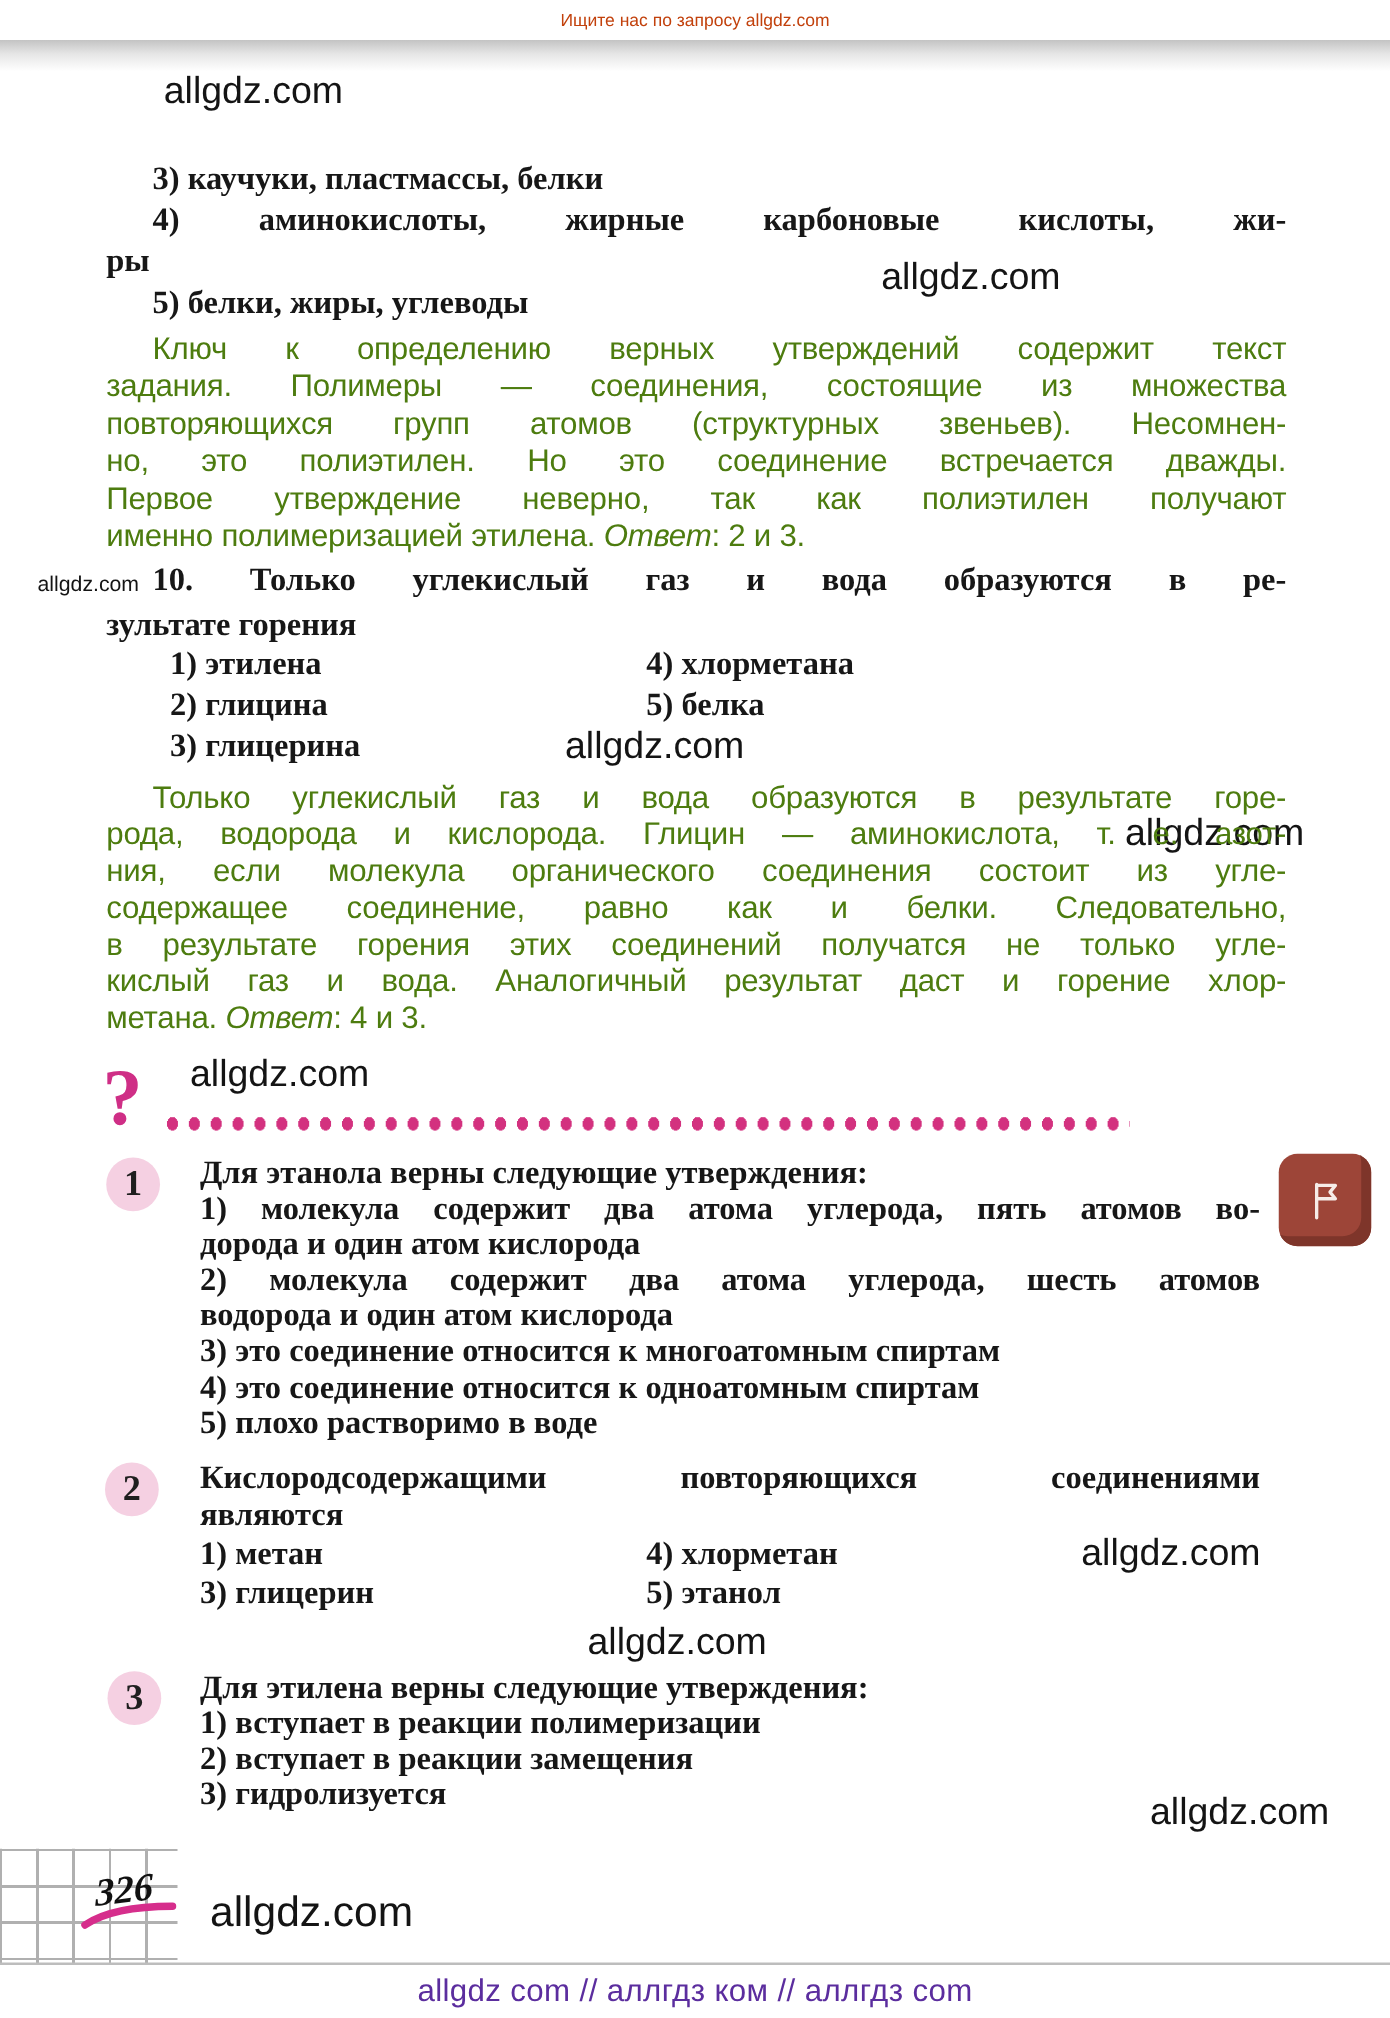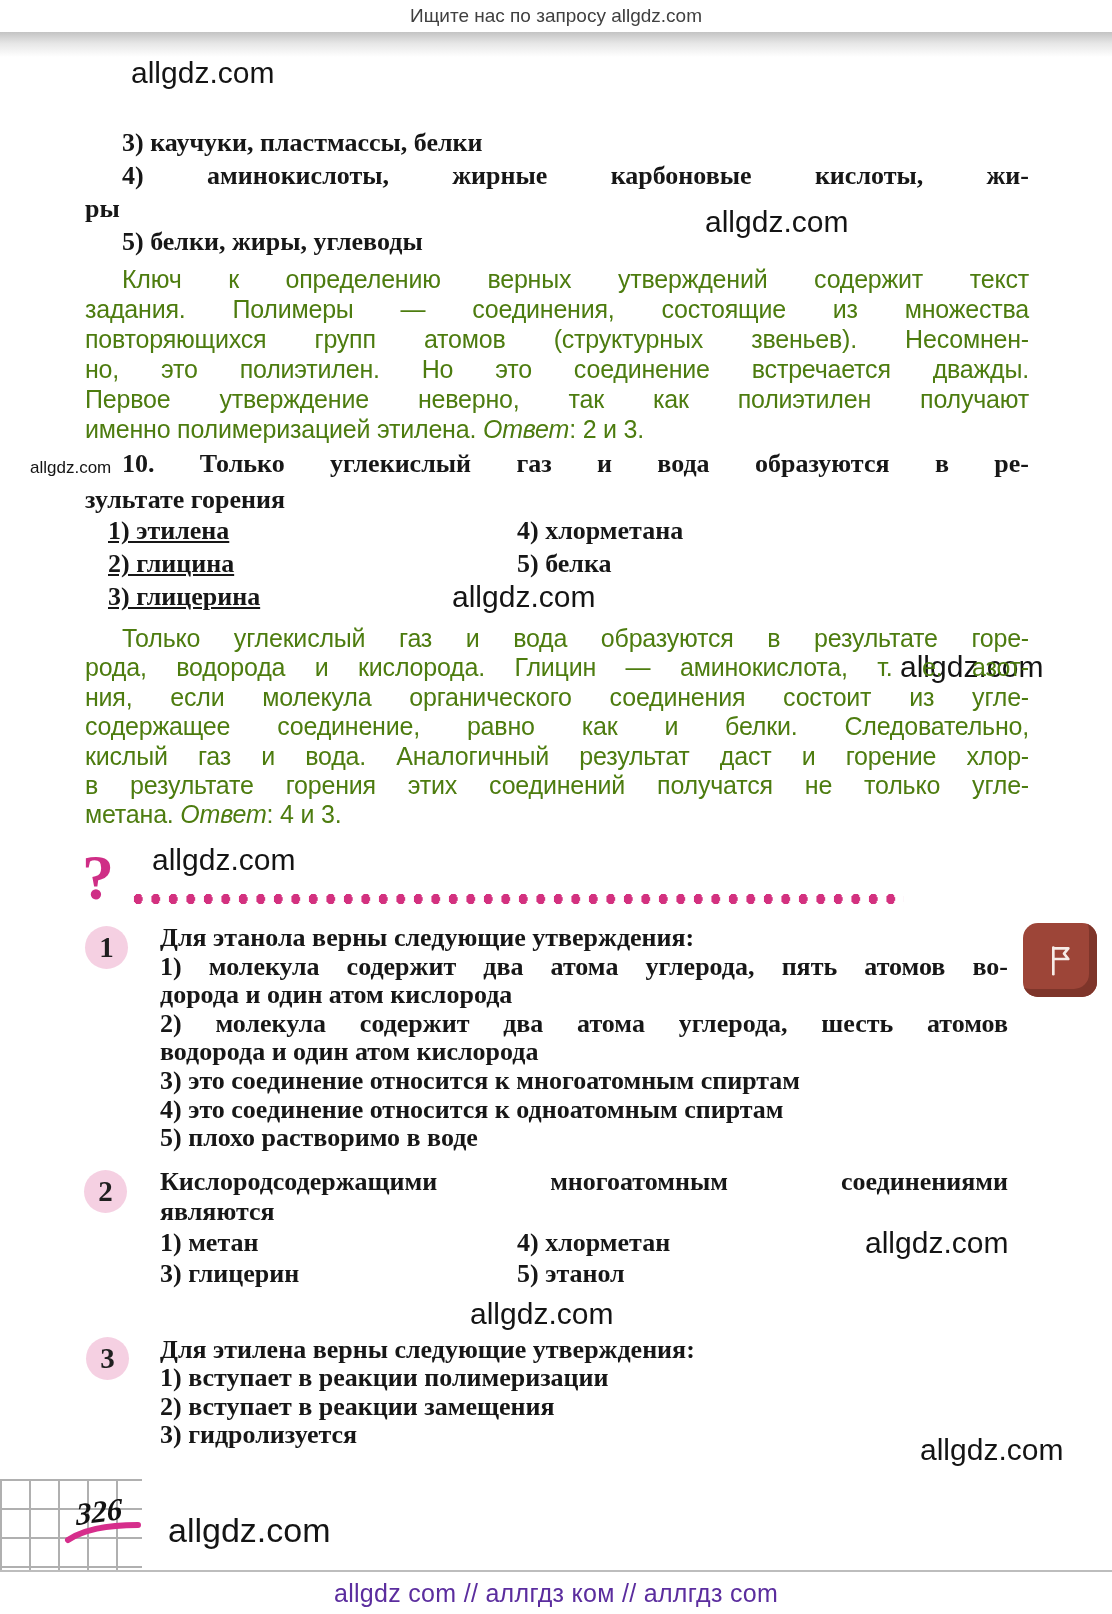--- a/index.html
+++ b/index.html
@@ -1,21 +1,21 @@
 <!DOCTYPE html>
 <html><head>
 <meta charset="utf-8">
 <style>
   html,body{margin:0;padding:0;background:#ffffff;}
   .canvas{position:relative;width:1112px;height:1614px;background:#ffffff;overflow:hidden;
           font-family:"Liberation Sans",sans-serif;}
   
   .topbar{position:absolute;left:0;top:0;width:1112px;height:32px;background:#ffffff;
           display:flex;align-items:center;justify-content:center;}
-  .topbar span{color:#404040;font-size:19px;}
+  .topbar span{color:#c2410c;font-size:14px;}
   .shadow{position:absolute;left:0;top:32px;width:1112px;height:25px;
           background:linear-gradient(#c3c3c3 0%,#e6e6e6 45%,#ffffff 100%);}
   
   .blk{position:absolute;}
   .blk>div{width:100%;box-sizing:border-box;}
   .serif{font-family:"Liberation Serif",serif;font-weight:700;color:#171717;font-size:26px;}
   .sans{font-family:"Liberation Sans",sans-serif;color:#4d7c0f;font-size:25px;letter-spacing:-0.2px;}
   .ind{padding-left:37px;}
   .jst{text-align:justify;text-align-last:justify;}
   .it{font-style:italic;}
@@ -83,37 +83,37 @@
     <div class="jst">повторяющихся групп атомов (структурных звеньев). Несомнен-</div>
     <div class="jst">но, это полиэтилен. Но это соединение встречается дважды.</div>
     <div class="jst">Первое утверждение неверно, так как полиэтилен получают</div>
     <div><span>именно полимеризацией этилена. </span><span class="it">Ответ</span><span>: 2 и 3.</span></div>
   </div>
 
   <div class="blk serif" style="left:85px;top:446px;width:944px;line-height:36px;">
     <div class="ind jst">10. Только углекислый газ и вода образуются в ре-</div>
     <div>зультате горения</div>
   </div>
-  <div class="blk serif" style="left:108px;top:514px;width:380px;line-height:33px;text-decoration:underline;">
+  <div class="blk serif" style="left:136px;top:514px;width:380px;line-height:33px;">
     <div>1) этилена</div>
     <div>2) глицина</div>
     <div>3) глицерина</div>
   </div>
   <div class="blk serif" style="left:517px;top:514px;width:380px;line-height:33px;">
     <div>4) хлорметана</div>
     <div>5) белка</div>
   </div>
 
   <div class="blk sans" style="left:85px;top:624px;width:944px;line-height:29.4px;">
     <div class="ind jst">Только углекислый газ и вода образуются в результате горе-</div>
     <div class="jst">рода, водорода и кислорода. Глицин — аминокислота, т. е. азот-</div>
     <div class="jst">ния, если молекула органического соединения состоит из угле-</div>
     <div class="jst">содержащее соединение, равно как и белки. Следовательно,</div>
+    <div class="jst">в результате горения этих соединений получатся не только угле-</div>
     <div class="jst">кислый газ и вода. Аналогичный результат даст и горение хлор-</div>
-    <div class="jst">в результате горения этих соединений получатся не только угле-</div>
     <div><span>метана. </span><span class="it">Ответ</span><span>: 4 и 3.</span></div>
   </div>
 
   <div class="qmark">?</div>
   <div class="dotline"></div>
 
   <div class="badge" style="left:85px;top:926px;">1</div>
   <div class="blk serif" style="left:160px;top:924px;width:848px;line-height:28.6px;font-size:26px;">
     <div>Для этанола верны следующие утверждения:</div>
     <div class="jst">1) молекула содержит два атома углерода, пять атомов во-</div>
@@ -127,21 +127,21 @@
 
   <div class="bookmark">
     <svg width="40" height="40" viewBox="0 0 24 24" fill="none" stroke="#f6ece8" stroke-width="1.6" stroke-linejoin="round" stroke-linecap="round">
       <path d="M8 20.5 L8 4.5"></path>
       <path d="M8 5 L17 5 L14.4 8.2 L17 11.4 L8 11.4"></path>
     </svg>
   </div>
 
   <div class="badge" style="left:84px;top:1170px;">2</div>
   <div class="blk serif" style="left:160px;top:1167px;width:848px;line-height:29.5px;font-size:26px;">
-    <div class="jst">Кислородсодержащими многоатомным соединениями</div>
+    <div class="jst">Кислородсодержащими повторяющихся соединениями</div>
     <div>являются</div>
   </div>
   <div class="blk serif" style="left:160px;top:1227px;width:350px;line-height:31px;font-size:26px;">
     <div>1) метан</div>
     <div>3) глицерин</div>
   </div>
   <div class="blk serif" style="left:517px;top:1227px;width:350px;line-height:31px;font-size:26px;">
     <div>4) хлорметан</div>
     <div>5) этанол</div>
   </div>

